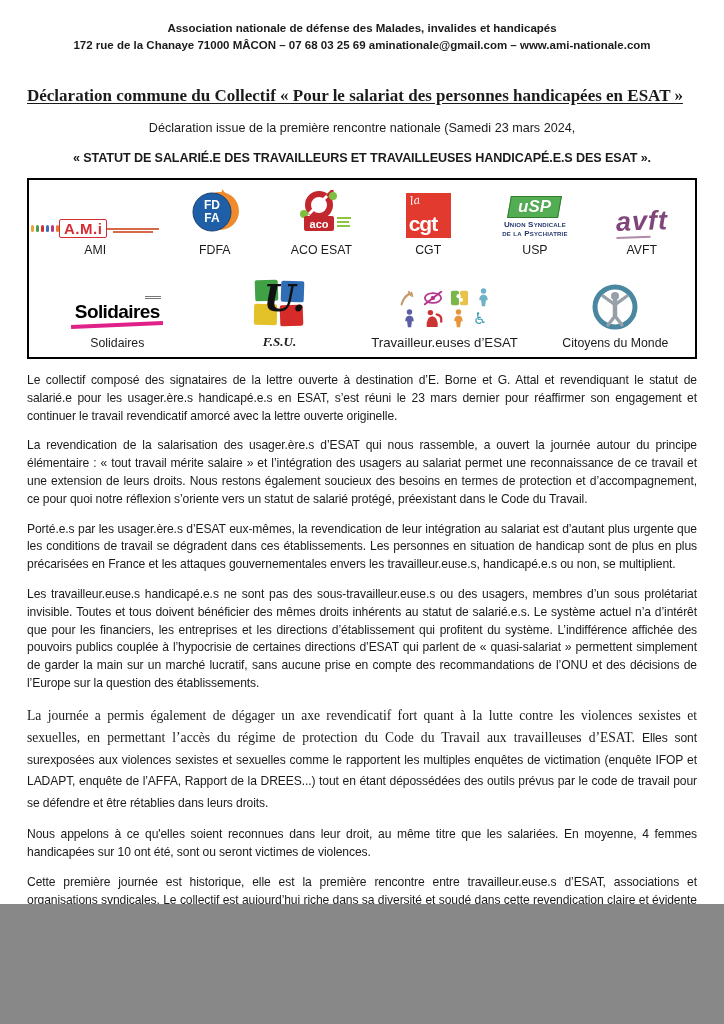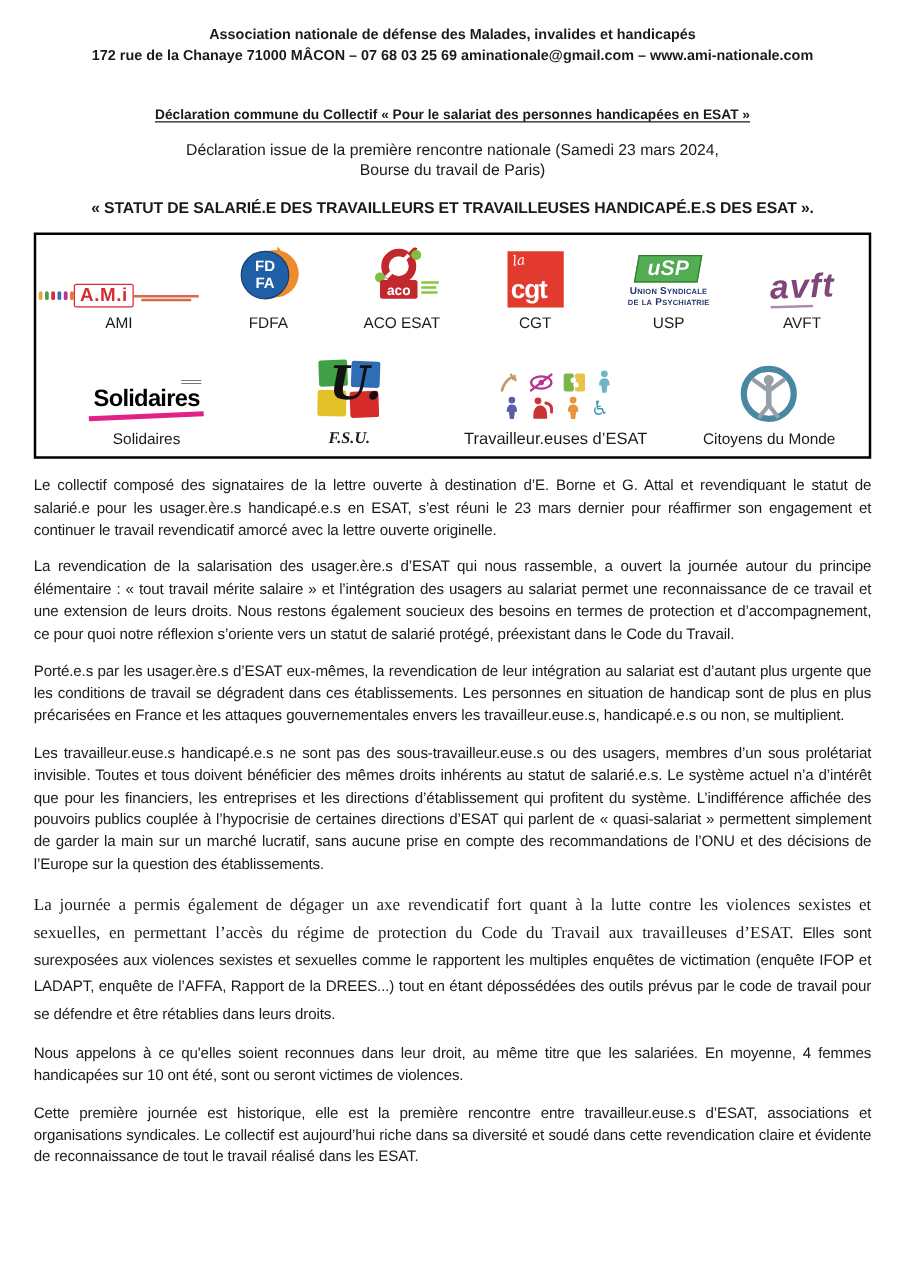--- a/index.html
+++ b/index.html
@@ -1,28 +1,28 @@
 <!DOCTYPE html>
 <html lang="fr"><head>
 <meta charset="utf-8">
 <style>
   html,body{margin:0;padding:0;background:#888;}
   .page{
-    width:724px;height:1024px;background:#ffffff;margin:0 auto;
+    width:724px;height:904px;background:#ffffff;margin:0 auto;
     font-family:"Liberation Sans",sans-serif;color:#1b1b1b;
     box-sizing:border-box;padding:20px 27px 0 27px;overflow:hidden;position:relative;
   }
   
   .letterhead{text-align:center;line-height:17px;}
   .lh-1,.lh-2{font-weight:bold;font-size:11.5px;}
   .lh-3{font-size:11px;}
   
   .doc-title{
-    margin-top:32px;text-align:center;font-weight:bold;font-size:11px;
-    text-decoration:underline;text-underline-offset:2px;
+    margin-top:32px;text-align:left;font-weight:bold;font-size:17px;
+    text-decoration:underline;text-underline-offset:2px;font-family:Liberation Serif, serif;
   }
   .doc-subtitle{margin-top:14px;text-align:center;font-size:12.6px;line-height:16px;}
   .statut-line{margin-top:15px;text-align:center;font-weight:bold;font-size:12.6px;letter-spacing:-0.1px;}
   .presents-heading{margin-top:23px;text-align:center;font-weight:bold;font-size:12.6px;}
   
   .logo-table{margin-top:13px;border:2px solid #000;}
   .logo-row{display:flex;align-items:flex-end;}
   .logo-row .cell{flex:1;display:flex;flex-direction:column;align-items:center;justify-content:flex-end;padding:6px 2px 3px 2px;}
   .row2 .c-soli{flex:1.5;} .row2 .c-fsu{flex:1.25;} .row2 .c-esat{flex:1.55;} .row2 .c-cdm{flex:1.35;}
   .lbl{font-size:12.3px;margin-top:5px;white-space:nowrap;}
@@ -80,21 +80,20 @@
 <div class="page">
 
   <div class="letterhead">
     <div class="lh-1">Association nationale de défense des Malades, invalides et handicapés</div>
     <div class="lh-2">172 rue de la Chanaye 71000 MÂCON – 07 68 03 25 69  aminationale@gmail.com – www.ami-nationale.com</div>
   </div>
 
   <div class="doc-title">Déclaration commune du Collectif « Pour le salariat des personnes handicapées en ESAT »</div>
   <div class="doc-subtitle">
     <div>Déclaration issue de la première rencontre nationale (Samedi 23 mars 2024,</div>
-    <div>Bourse du travail de Paris)</div>
   </div>
   <div class="statut-line">« STATUT DE SALARIÉ.E DES TRAVAILLEURS ET TRAVAILLEUSES HANDICAPÉ.E.S DES ESAT ».</div>
 
   <div class="logo-table">
 
     <div class="logo-row row1">
 
       <div class="cell">
         <div class="ami-wrap">
           <div class="ami-figs" aria-hidden="true">

